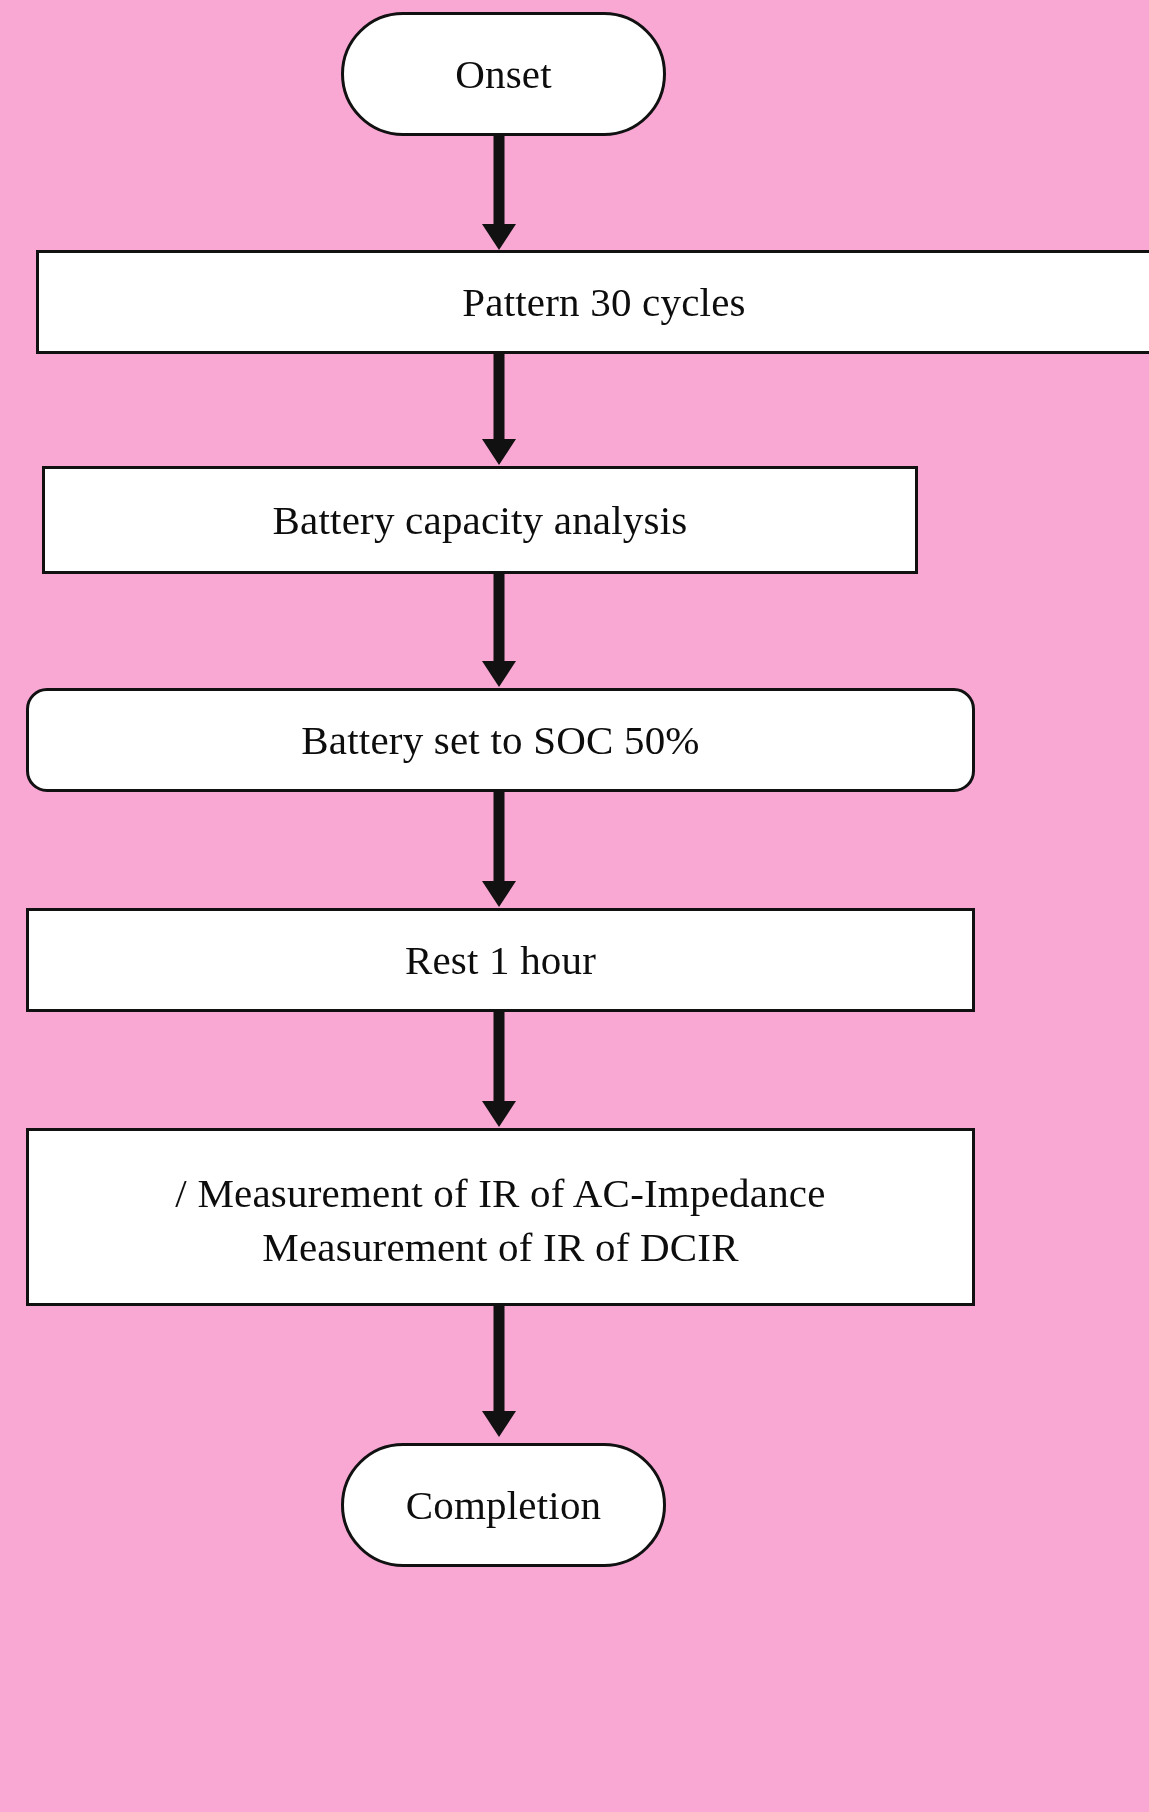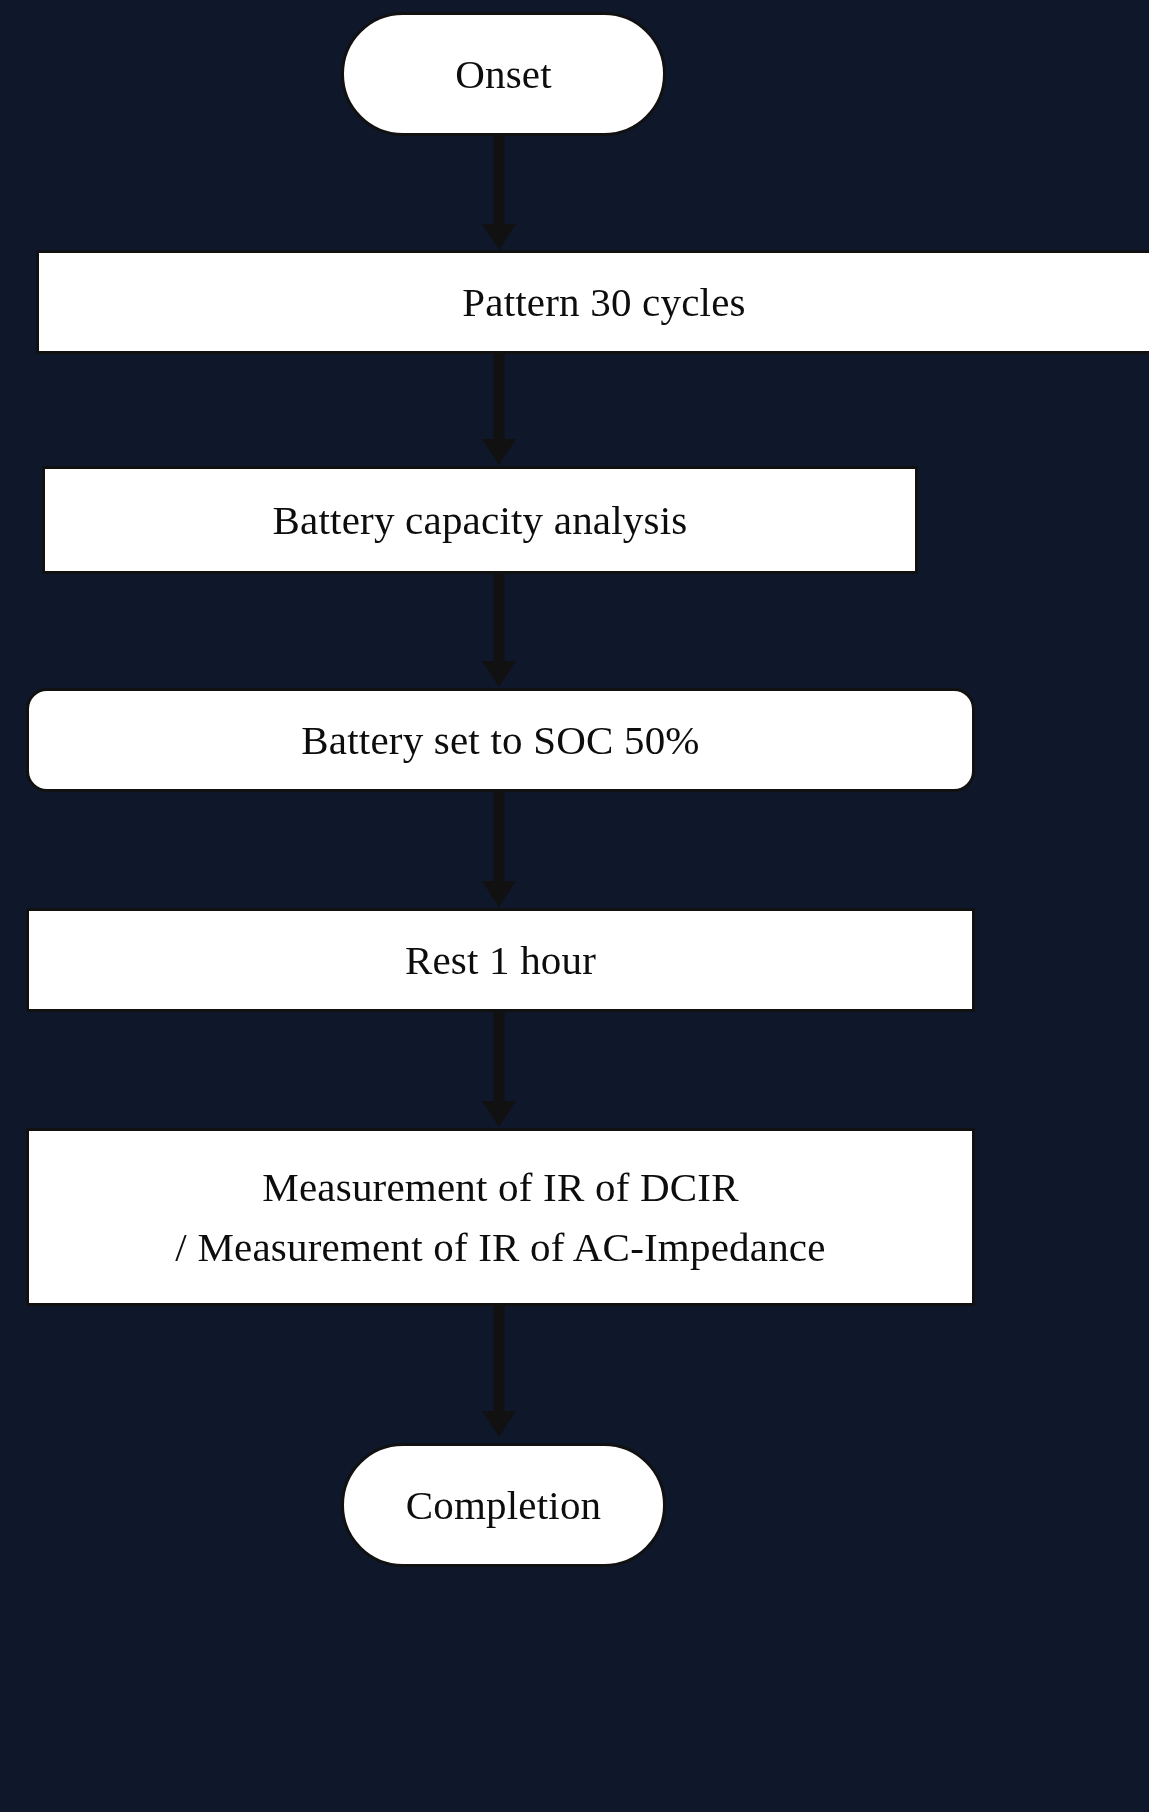--- a/index.html
+++ b/index.html
@@ -12,21 +12,21 @@
     height: 1812px;
     font-family: "Liberation Serif", "DejaVu Serif", serif;
     color: #0d0d0d;
     overflow: hidden;
   }
 
   #flowchart {
     position: relative;
     width: 1149px;
     height: 1812px;
-    background: #0f172a;
+    background: #f9a8d4;
   }
 
   
   .node {
     position: absolute;
     box-sizing: border-box;
     background: #ffffff;
     border: 3px solid #111111;
     display: flex;
     flex-direction: column;
@@ -121,22 +121,22 @@
   <div class="node" style="left:26px; top:908px; width:949px; height:104px;align-items:center;">
     <span class="node-label">Rest 1 hour</span>
   </div>
 
   <div class="connector" style="left:499px; top:1012px;">
     <div class="shaft" style="height:89px;"></div>
     <div class="head" style="top:89px;"></div>
   </div>
 
   <div class="node" style="left:26px; top:1128px; width:949px; height:178px;">
+    <span class="node-label line2">/ Measurement of IR of AC-Impedance</span>
     <span class="node-label">Measurement of IR of DCIR</span>
-    <span class="node-label line2">/ Measurement of IR of AC-Impedance</span>
   </div>
 
   <div class="connector" style="left:499px; top:1306px;">
     <div class="shaft" style="height:105px;"></div>
     <div class="head" style="top:105px;"></div>
   </div>
 
   <div class="node terminator" style="left:341px; top:1443px; width:325px; height:124px;justify-content:center;">
     <span class="node-label">Completion</span>
   </div>

